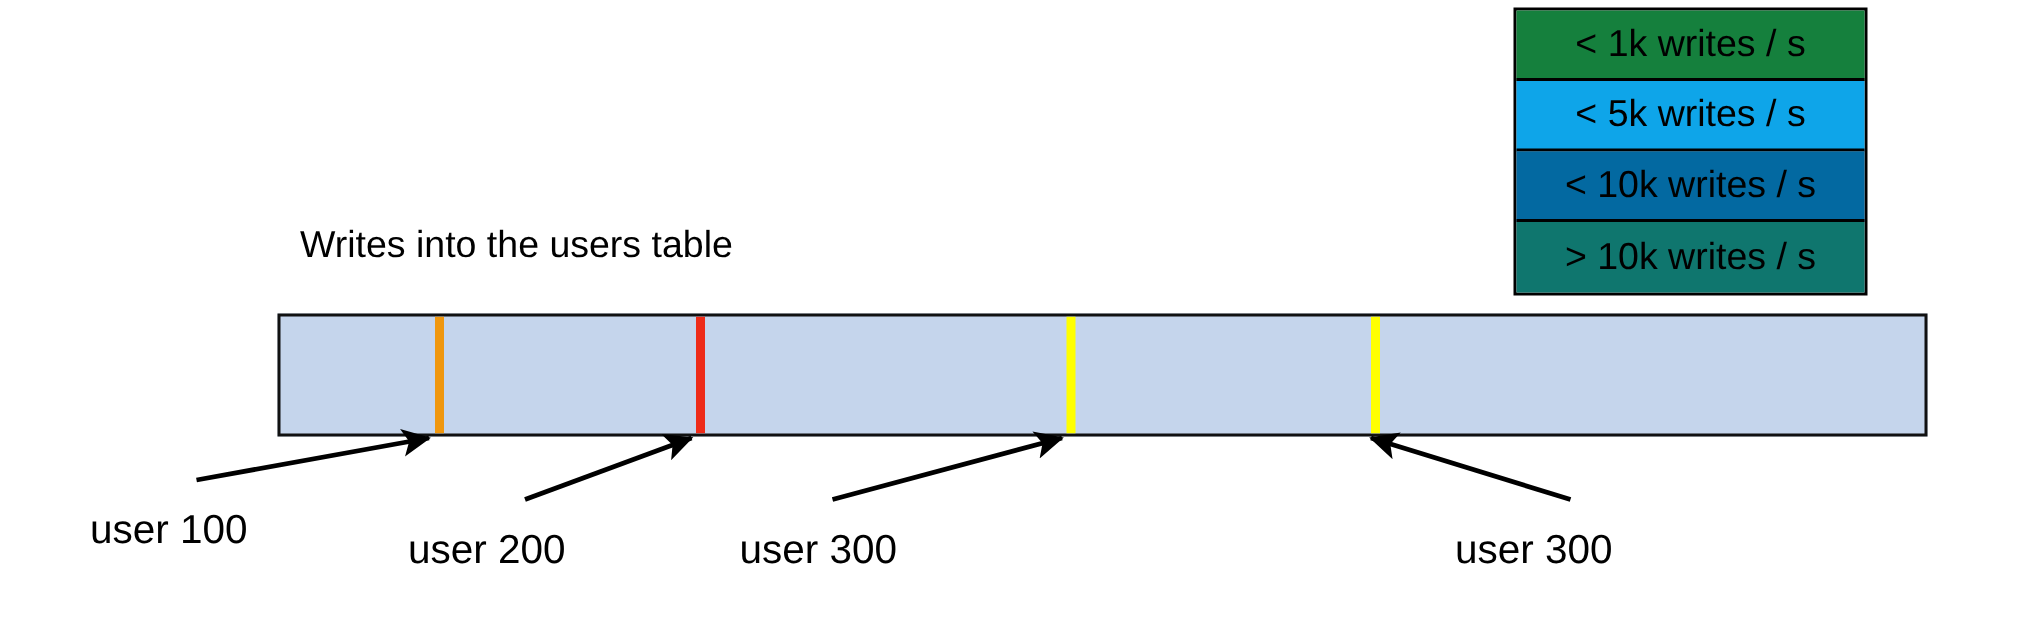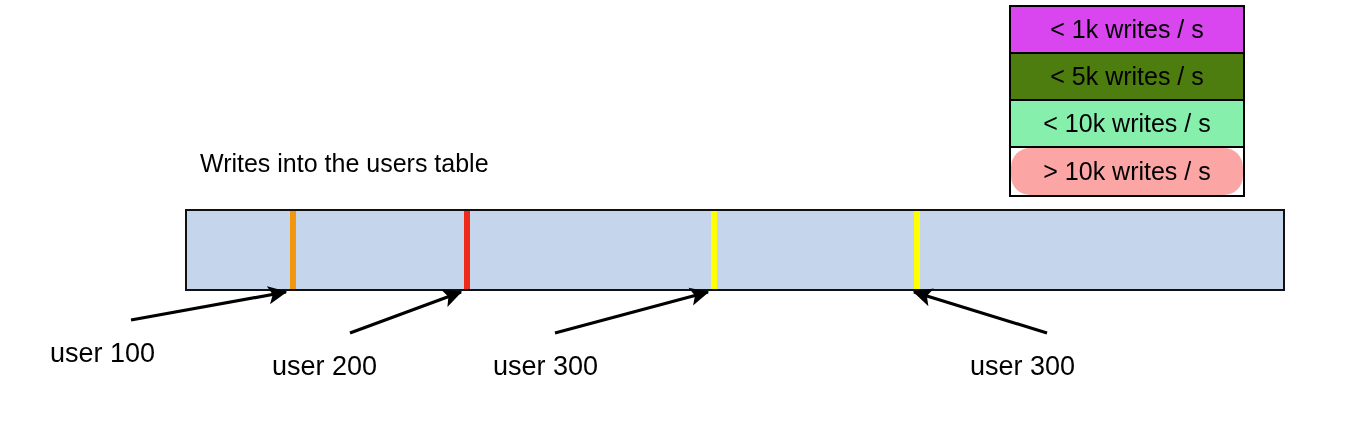--- a/index.html
+++ b/index.html
@@ -91,30 +91,30 @@
     line-height: 1;
     white-space: nowrap;
   }
 </style>
 </head>
 <body>
 
 <div id="canvas">
 
   <div class="legend">
-    <div class="legend-row" style="background:#d946ef;">
+    <div class="legend-row" style="background:#15803d;">
       <span>&lt; 1k writes / s</span>
     </div>
-    <div class="legend-row" style="background:#4d7c0f;">
+    <div class="legend-row" style="background:#0ea5e9;">
       <span>&lt; 5k writes / s</span>
     </div>
-    <div class="legend-row" style="background:#86efac;">
+    <div class="legend-row" style="background:#0369a1;">
       <span>&lt; 10k writes / s</span>
     </div>
-    <div class="legend-row" style="background:#fca5a5;border-radius:19px;">
+    <div class="legend-row" style="background:#0f766e;">
       <span>&gt; 10k writes / s</span>
     </div>
   </div>
 
   <div class="chart-title">Writes into the users table</div>
 
   <div class="bar">
     <div class="bar-marker" style="left:103px; background:#f0970e;"></div>
     <div class="bar-marker" style="left:277px; background:#ee2b18;"></div>
     <div class="bar-marker" style="left:524px; background:#ffff00;"></div>
@@ -126,18 +126,18 @@
       <marker id="ah" markerWidth="7" markerHeight="7" refX="5.6" refY="3.2" orient="auto" markerUnits="strokeWidth">
         <path d="M0,0.3 L6,3.2 L0,6.1 L1.4,3.2 Z" fill="#000000"></path>
       </marker>
     </defs>
     <line x1="131" y1="320" x2="286" y2="292" stroke="#000000" stroke-width="3.2" marker-end="url(#ah)"></line>
     <line x1="350" y1="333" x2="461" y2="292" stroke="#000000" stroke-width="3.2" marker-end="url(#ah)"></line>
     <line x1="555" y1="333" x2="708" y2="292" stroke="#000000" stroke-width="3.2" marker-end="url(#ah)"></line>
     <line x1="1047" y1="333" x2="914" y2="292" stroke="#000000" stroke-width="3.2" marker-end="url(#ah)"></line>
   </svg>
 
-  <div class="user-label" style="left:50px; top:340px;">user 100</div>
+  <div class="user-label" style="left:60px; top:340px;">user 100</div>
   <div class="user-label" style="left:272px; top:353px;">user 200</div>
   <div class="user-label" style="left:493px; top:353px;">user 300</div>
   <div class="user-label" style="left:970px; top:353px;">user 300</div>
 
 </div>
 
 </body></html>

